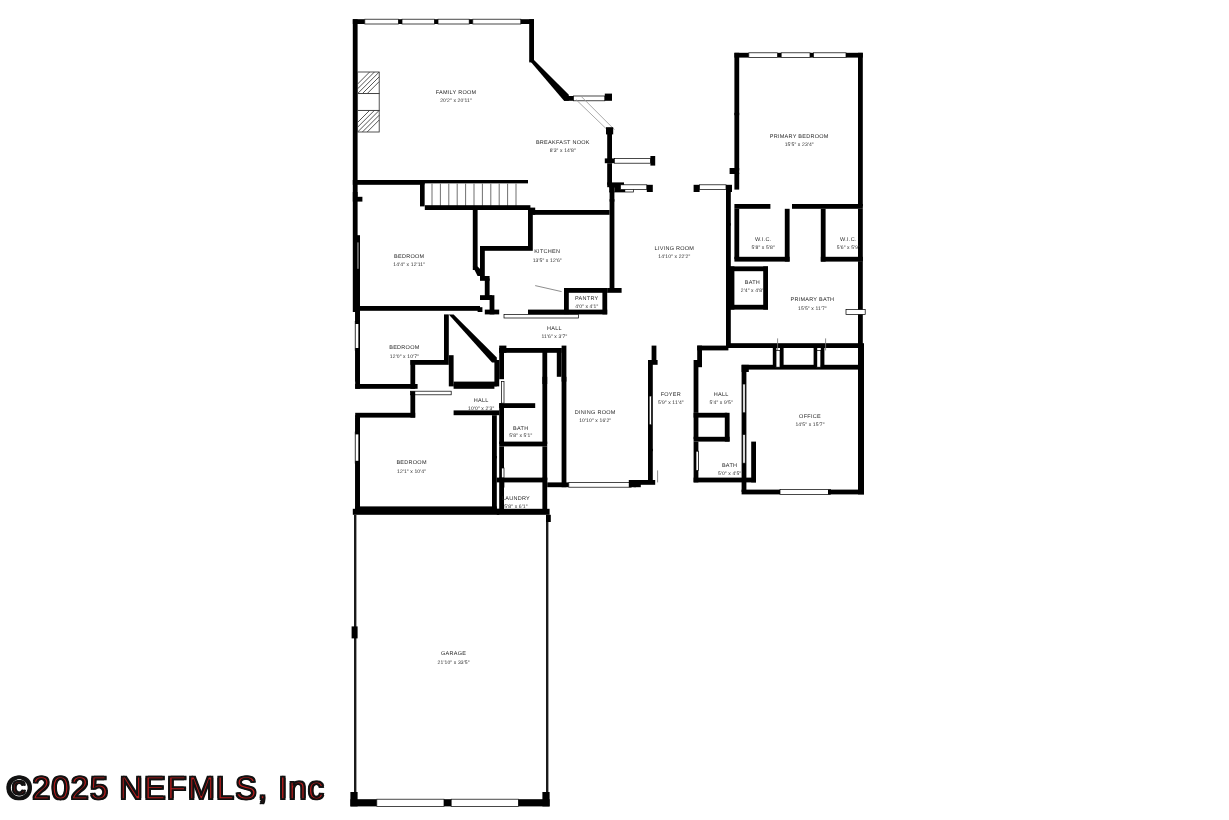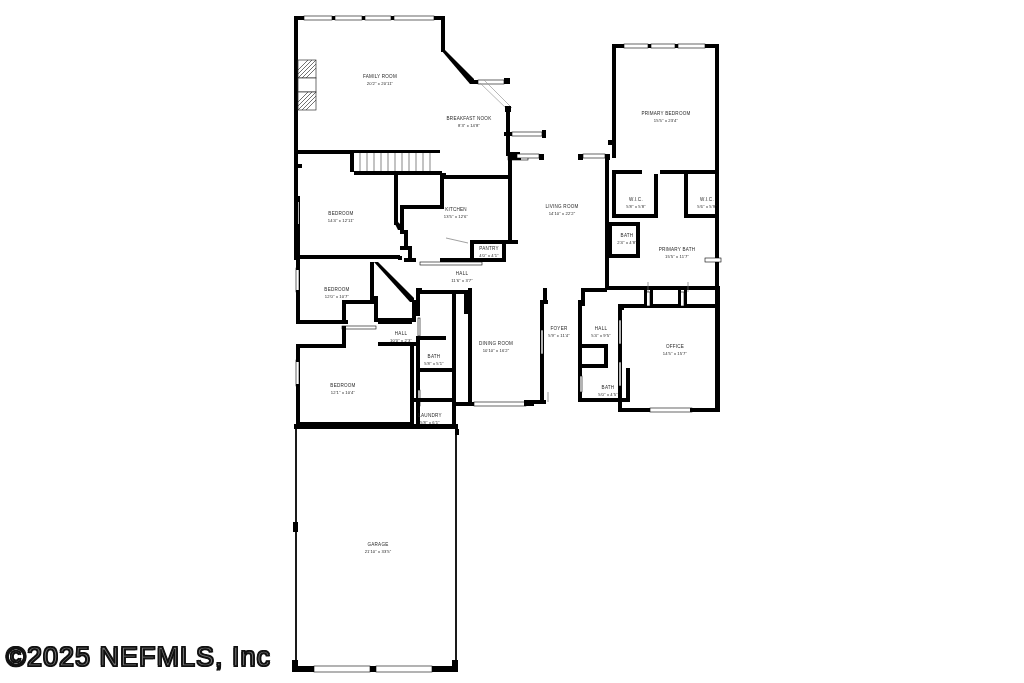--- a/index.html
+++ b/index.html
@@ -48,21 +48,21 @@
     letter-spacing: 0.1px;
   }
   .watermark {
     position: absolute;
     left: 6px;
     bottom: 10px;
     font-family: "Liberation Sans", sans-serif;
     font-size: 27px;
     font-weight: 400;
     letter-spacing: 1px;
-    color: #737373;
+    color: #b91c1c;
     -webkit-text-stroke: 1.4px #111111;
     text-shadow:
       -1px -1px 0 #111, 1px -1px 0 #111,
       -1px  1px 0 #111, 1px  1px 0 #111;
     white-space: nowrap;
     user-select: none;
   }
 </style>
 </head>
 <body>

